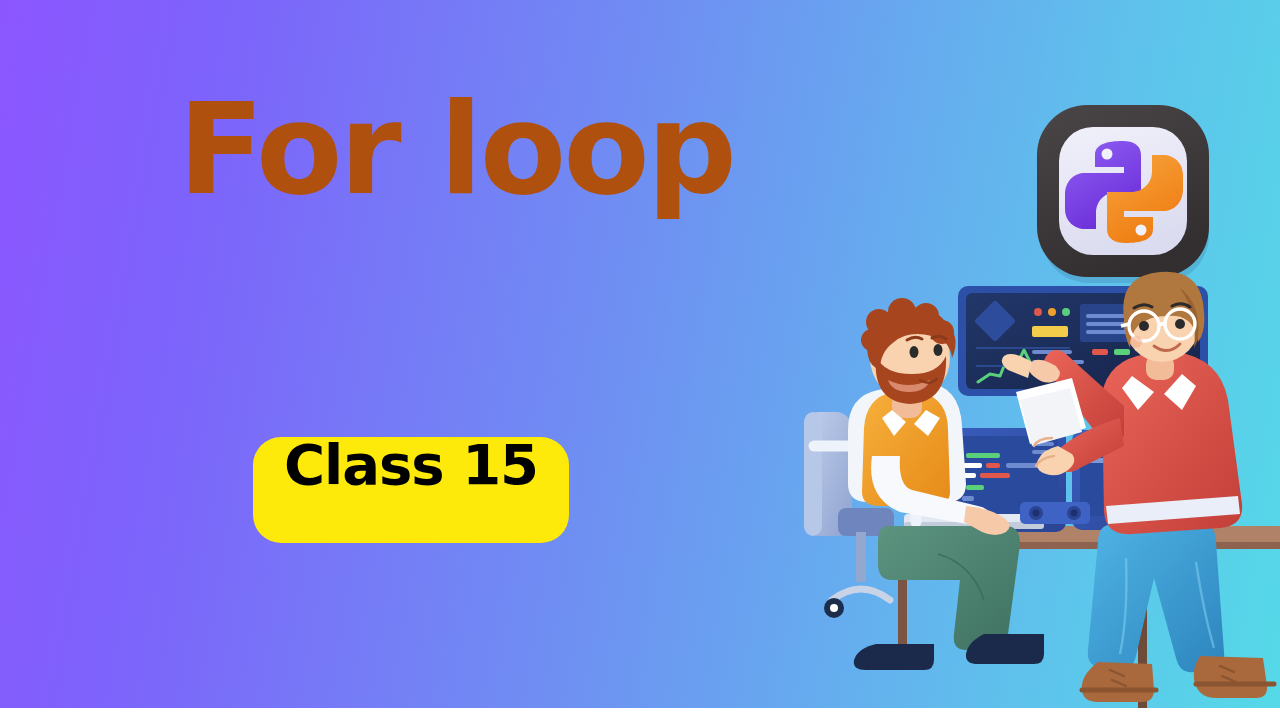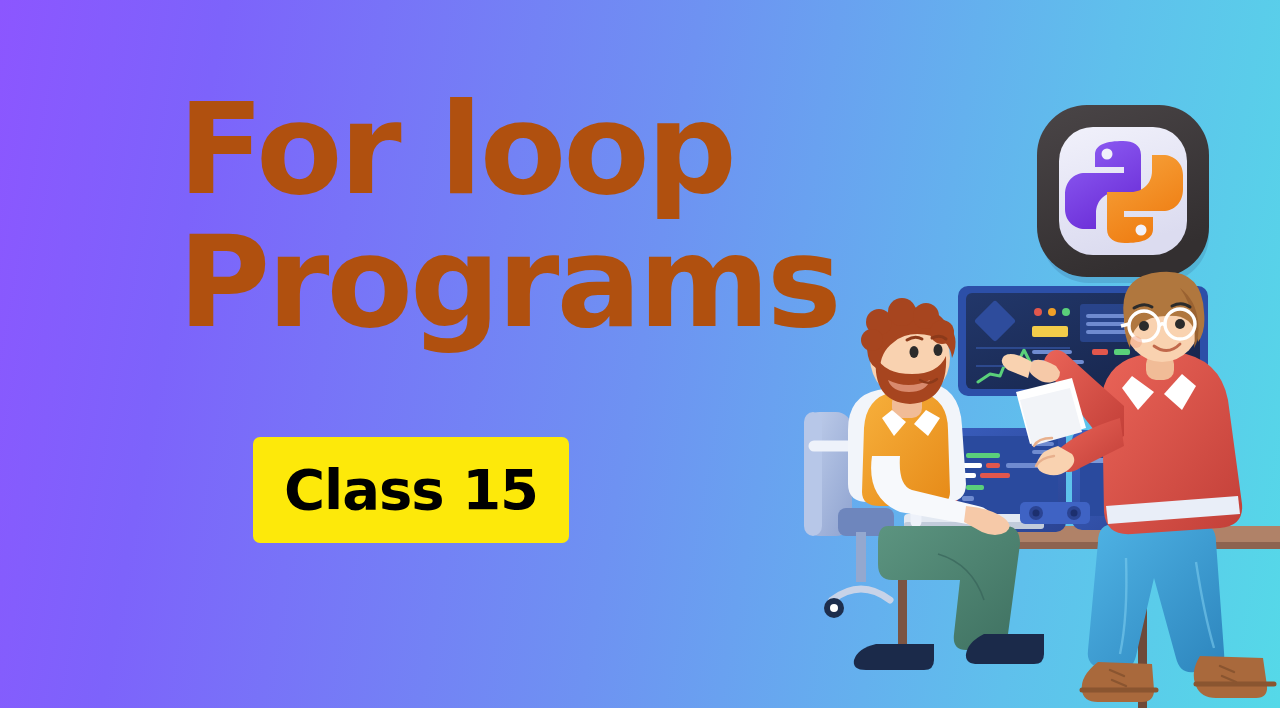--- a/index.html
+++ b/index.html
@@ -26,22 +26,22 @@
     letter-spacing:-3px;
     white-space:nowrap;
   }
   .title-line.second { margin-top:10px; }
 
   
   #class-badge {
     position:absolute; left:253px; top:437px;
     width:316px; height:106px;
     background:#fde90a;
-    border-radius:7px;
-    display:flex; align-items:center; justify-content:center;
+    border-radius:28px;
+    display:flex; align-items:flex-start; justify-content:center;
   }
   #class-badge-label {
     color:#000;
     font-family:"DejaVu Sans", sans-serif;
     font-weight:700;
     font-size:56px;
     letter-spacing:-1px;
     line-height:1;
   }
 
@@ -53,21 +53,20 @@
   #illustration { position:absolute; left:780px; top:270px; width:500px; height:450px; }
   #illustration svg { display:block; width:100%; height:100%; }
 </style>
 </head>
 <body>
 
 <div id="slide">
 
   <div id="title-block">
     <div class="title-line first">For loop</div>
-    <div class="title-line second">Programs</div>
   </div>
 
   <div id="class-badge">
     <span id="class-badge-label">Class 15</span>
   </div>
 
   <div id="python-logo">
     <svg viewBox="0 0 190 190" xmlns="http://www.w3.org/2000/svg">
       <defs>
         <linearGradient id="frameGrad" x1="0" y1="0" x2="0.4" y2="1">

